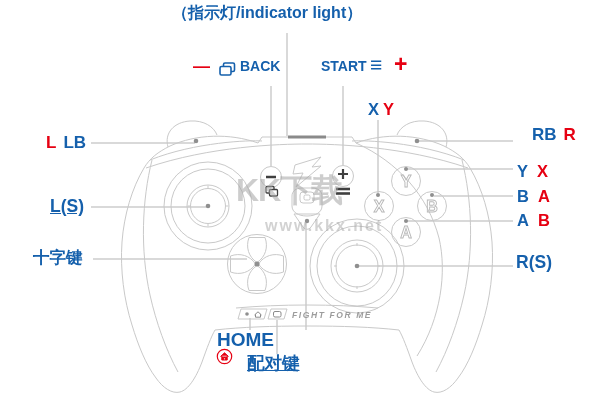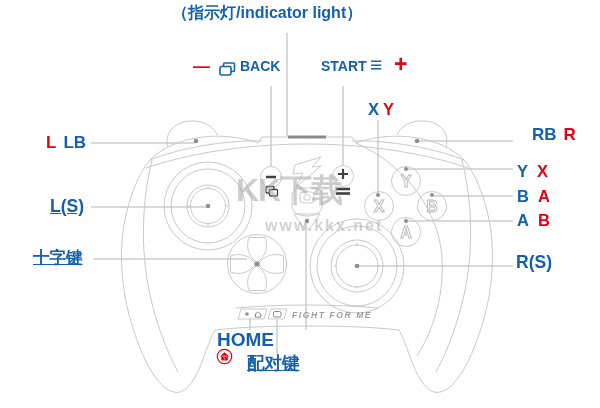--- a/index.html
+++ b/index.html
@@ -217,21 +217,21 @@
   <div class="lb gap4" style="left:368px;top:101px;font-size:16.5px;">
     <span class="blue">X</span>
     <span class="red">Y</span>
   </div>
 
   <div class="lb gap7" style="left:46px;top:134px;font-size:17px;">
     <span class="red">L</span>
     <span class="blue">LB</span>
   </div>
   <div class="lb" style="left:50px;top:197px;font-size:17.5px;text-decoration:underline;">L(S)</div>
-  <div class="lb" style="left:33px;top:249px;font-size:16.5px;text-decoration:underline;">十字键</div>
+  <div class="lb" style="left:33px;top:249px;font-size:16.5px;">十字键</div>
 
   <div class="lb gap7" style="left:532px;top:126px;font-size:17px;">
     <span class="blue">RB</span>
     <span class="red">R</span>
   </div>
   <div class="lb gap9" style="left:517px;top:163px;font-size:16.5px;">
     <span class="blue">Y</span>
     <span class="red">X</span>
   </div>
   <div class="lb gap9" style="left:517px;top:188px;font-size:16.5px;">

